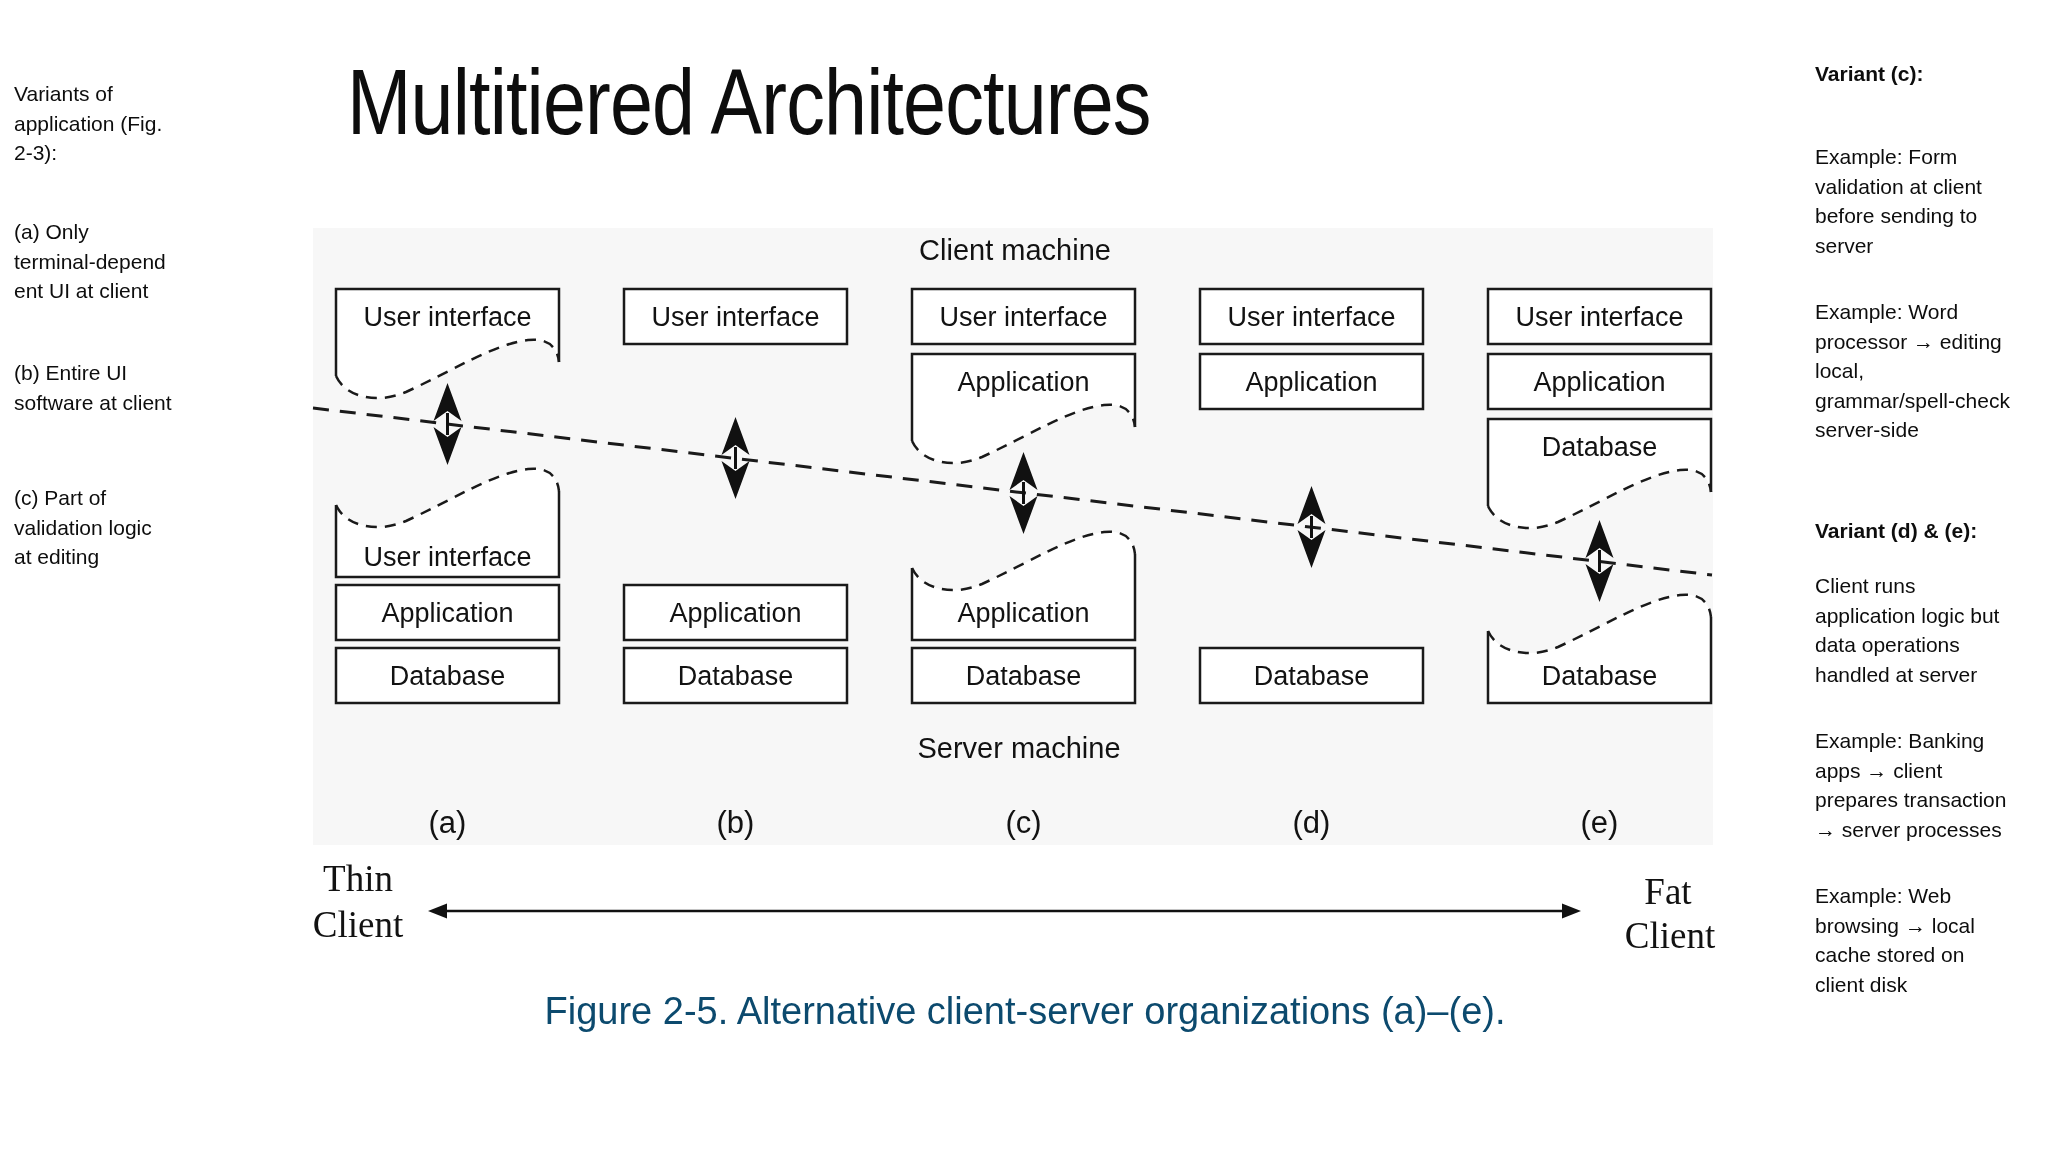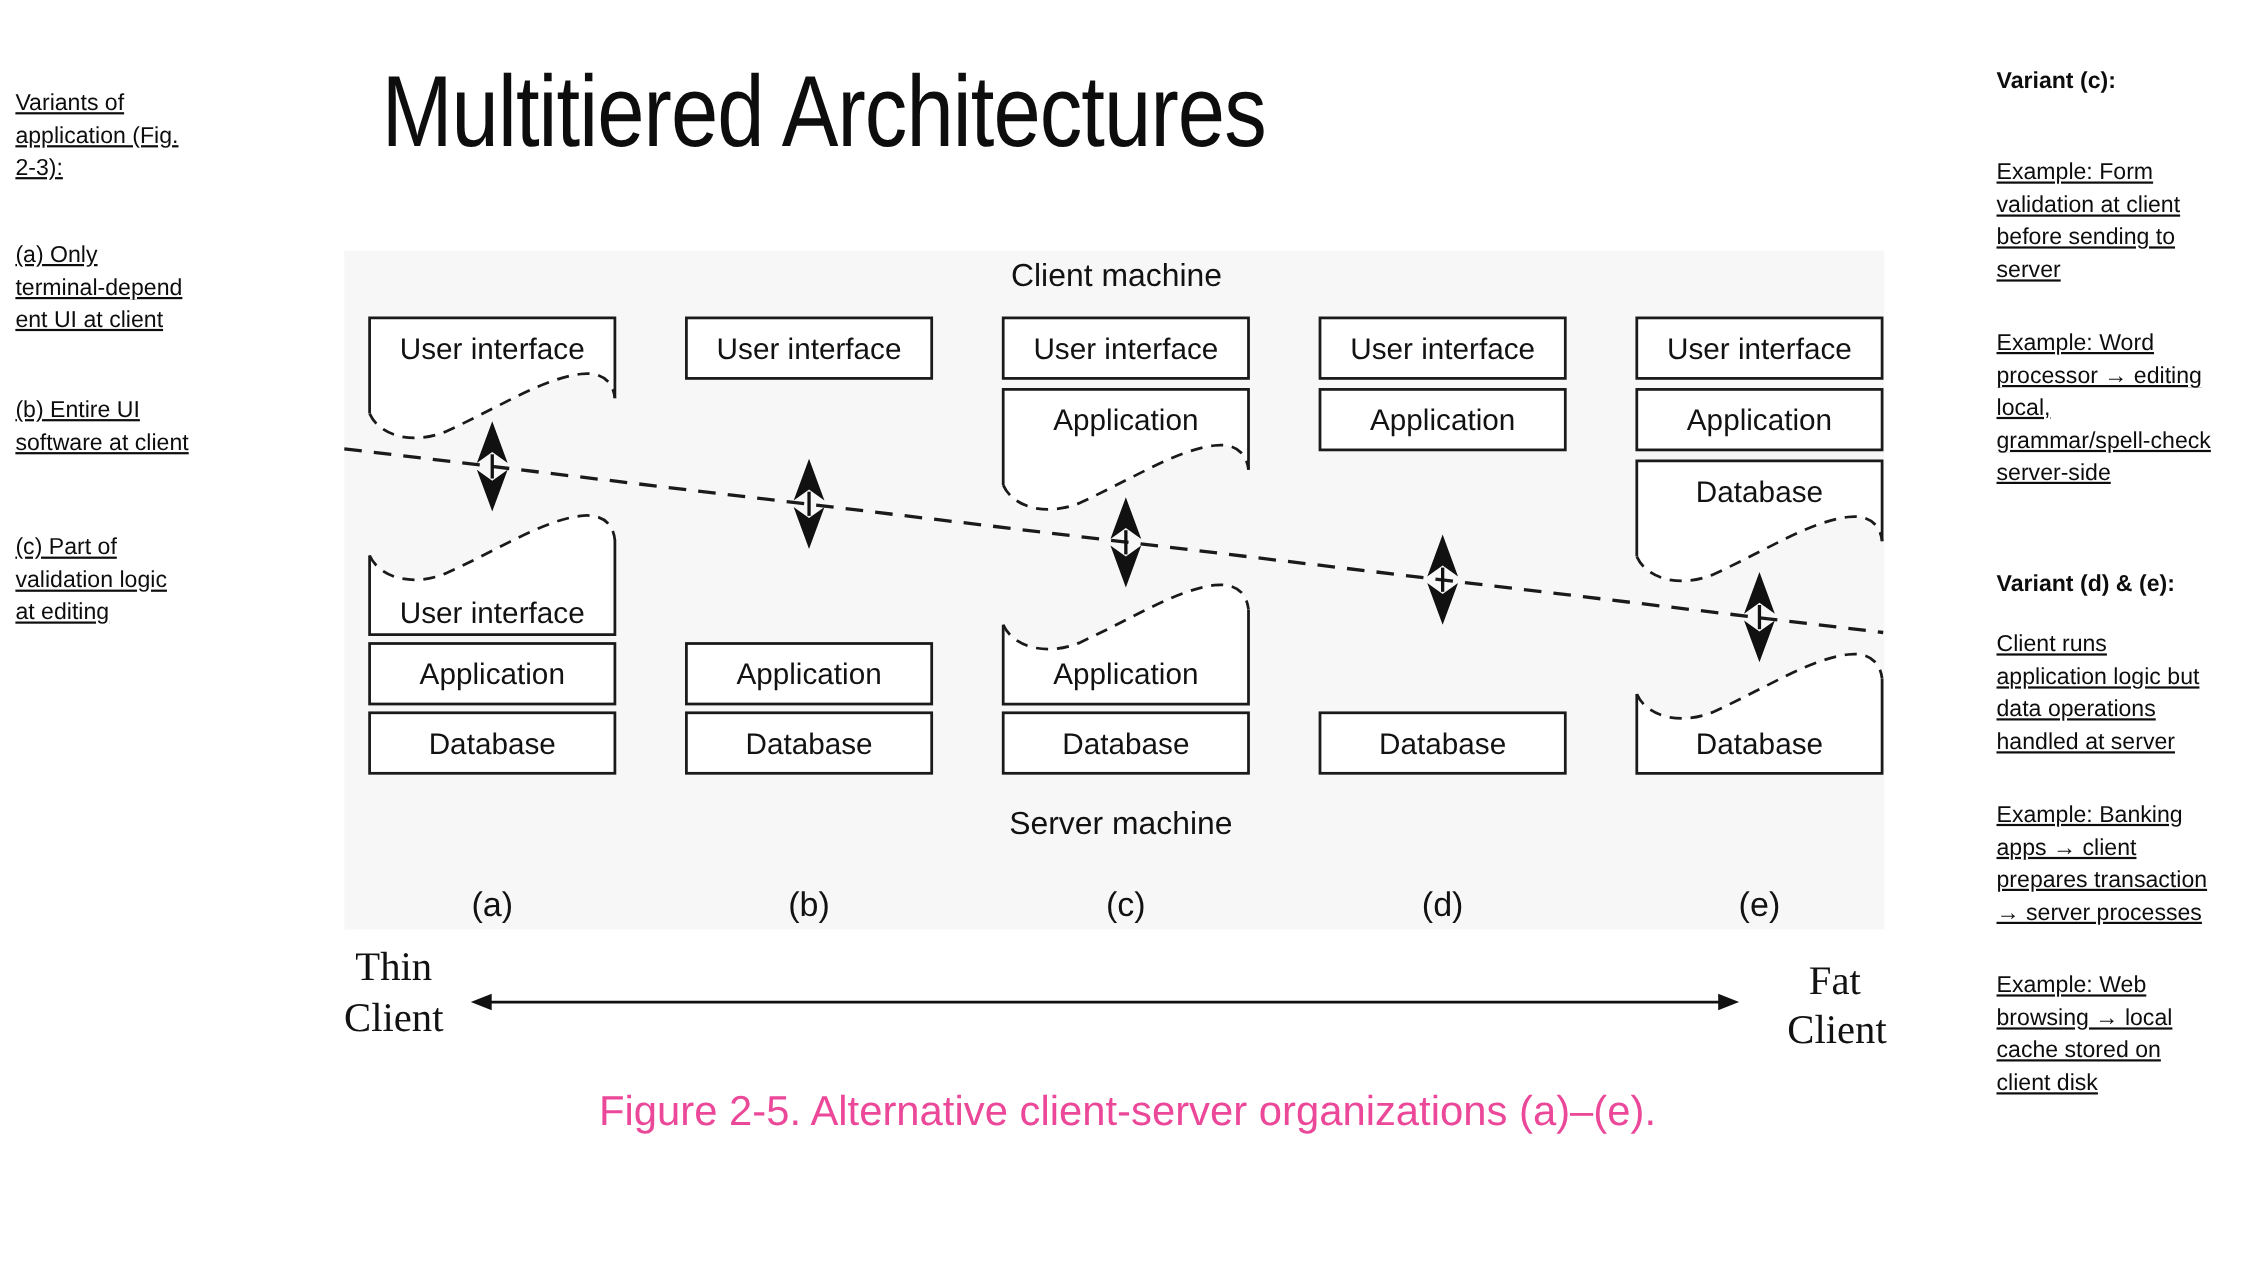--- a/index.html
+++ b/index.html
@@ -14,28 +14,28 @@
   .title {
     position:absolute; left:347px; top:50px;
     font-size:92px; font-weight:400; letter-spacing:-1px;
     white-space:nowrap;
     transform:scaleX(0.84); transform-origin:left top;
     color:#0d0d0d;
   }
   .diagram-svg { position:absolute; left:0; top:0; width:2048px; height:1152px; }
 
   .note { position:absolute; font-size:21px; line-height:29.5px; color:#0d0d0d; }
-  .note .l { display:block;text-decoration:underline; }
+  .note .l { display:block; }
   .note-left  { left:14px;  width:260px; }
   .note-right { left:1815px; width:250px; }
   .note-h { font-weight:700; }
 
   .caption {
     position:absolute; left:330px; top:990px; width:1390px;
-    text-align:center; font-size:38px; color:#ec4899;
+    text-align:center; font-size:38px; color:#0c4a6e;
     white-space:nowrap;
   }
 
   
   text {
     font-family:"Liberation Sans", sans-serif;
     fill:#121212;
   }
   .boxtxt  { font-size:27px; text-anchor:middle; }
   .machine { font-size:29px; text-anchor:middle; }

